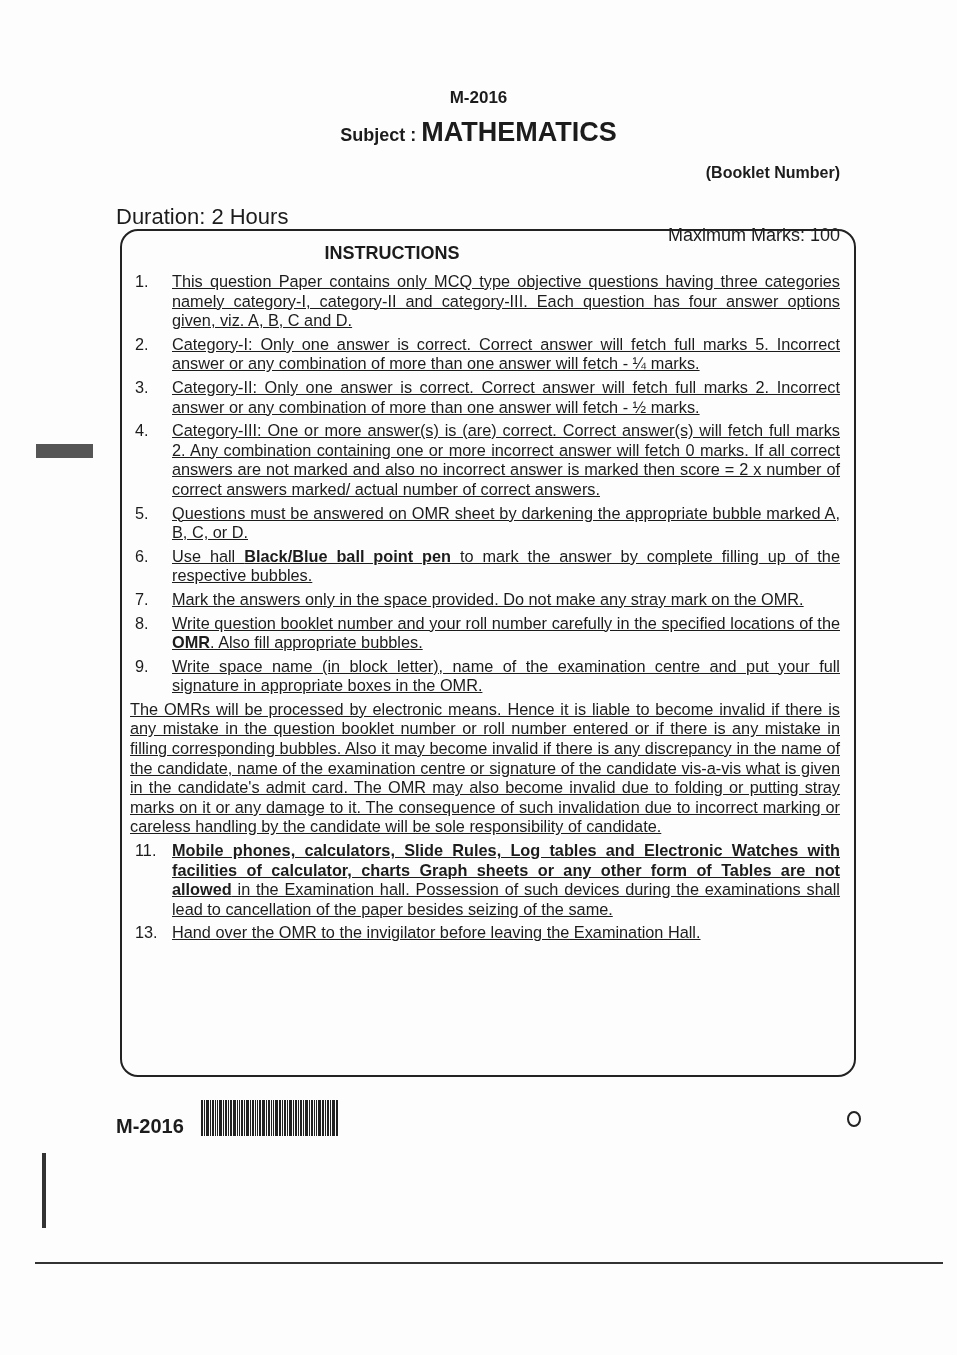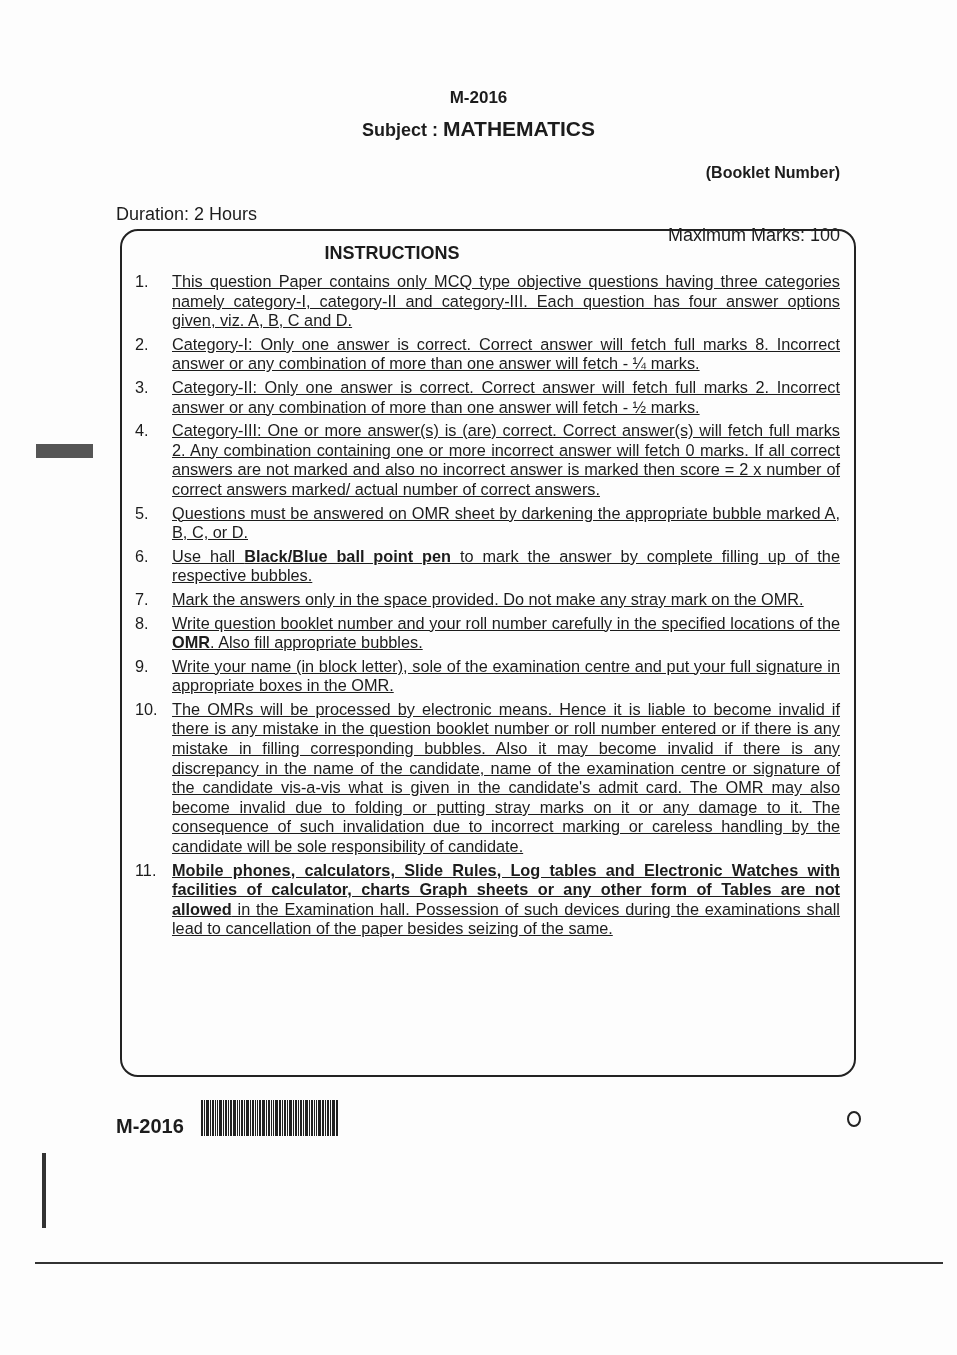--- a/index.html
+++ b/index.html
@@ -4,23 +4,23 @@
   <style>
     html, body { margin: 0; padding: 0; }
     body {
       width: 957px; height: 1355px; position: relative; overflow: hidden;
       background: #fdfdfd; color: #1c1c1c;
       font-family: "Liberation Sans", "DejaVu Sans", sans-serif;
     }
     .abs { position: absolute; }
     .code-top { left: 0; width: 957px; top: 88px; text-align: center; font-weight: bold; font-size: 17px; }
     .subject { left: 0; width: 957px; top: 117px; text-align: center; font-weight: bold; font-size: 18px; }
-    .subject .big { font-size: 21px; }
+    .subject .big { font-size: 27px; }
     .booklet { right: 117px; top: 164px; font-weight: bold; font-size: 16px; }
-    .duration { left: 116px; top: 204px; font-size: 18px; }
+    .duration { left: 116px; top: 204px; font-size: 22px; }
     .maxmarks { right: 117px; top: 200px; font-size: 18px; margin-top: 25px; }
     .box {
       left: 120px; top: 229px; width: 736px; height: 848px;
       border: 2px solid #222; border-radius: 18px; box-sizing: border-box;
     }
     .inst-title { left: 0; width: 784px; top: 243px; text-align: center; font-weight: bold; font-size: 18px; }
     .list { left: 130px; top: 272px; width: 710px; font-size: 16.3px; line-height: 19.6px; }
     .item { display: flex; margin-bottom: 4px; }
     .num { width: 42px; flex: none; padding-left: 5px; box-sizing: border-box; }
     .txt { flex: 1; text-align: justify; text-decoration: underline; }
@@ -49,21 +49,21 @@
 <div class="abs box"></div>
 <div class="abs inst-title">INSTRUCTIONS</div>
 
 <div class="abs list">
   <div class="item">
       <span class="num">1.</span>
       <span class="txt">This question Paper contains only MCQ type objective questions having three categories namely category-I, category-II and category-III. Each question has four answer options given, viz. A, B, C and D.</span>
     </div>
   <div class="item">
       <span class="num">2.</span>
-      <span class="txt">Category-I:  Only one answer is correct. Correct answer will fetch full marks 8. Incorrect answer or any combination of more than one answer will fetch - ¼ marks.</span>
+      <span class="txt">Category-I:  Only one answer is correct. Correct answer will fetch full marks 5. Incorrect answer or any combination of more than one answer will fetch - ¼ marks.</span>
     </div>
   <div class="item">
       <span class="num">3.</span>
       <span class="txt">Category-II: Only one answer is correct. Correct answer will fetch full marks 2. Incorrect answer or any combination of more than one answer will fetch - ½ marks.</span>
     </div>
   <div class="item">
       <span class="num">4.</span>
       <span class="txt">Category-III: One or more answer(s) is (are) correct. Correct answer(s) will fetch full marks 2. Any combination containing one or more incorrect answer will fetch 0 marks. If all correct answers are not marked and also no incorrect answer is marked then score = 2 x number of correct answers marked/ actual number of correct answers.</span>
     </div>
   <div class="item">
@@ -77,29 +77,32 @@
   <div class="item">
       <span class="num">7.</span>
       <span class="txt">Mark the answers only in the space provided. Do not make any stray mark on the OMR.</span>
     </div>
   <div class="item">
       <span class="num">8.</span>
       <span class="txt"><span>Write question booklet number and your roll number carefully in the specified locations of the </span><b>OMR</b><span>. Also fill appropriate bubbles.</span></span>
     </div>
   <div class="item">
       <span class="num">9.</span>
-      <span class="txt">Write your name (in block letter), sole of the examination centre and put your full signature in appropriate boxes in the OMR.</span>
+      <span class="txt">Write space name (in block letter), name of the examination centre and put your full signature in appropriate boxes in the OMR.</span>
     </div>
   <div class="item">
-      <span class="num">10.</span>
       <span class="txt">The OMRs will be processed by electronic means. Hence it is liable to become invalid if there is any mistake in the question booklet number or roll number entered or if there is any mistake in filling corresponding bubbles. Also it may become invalid if there is any discrepancy in the name of the candidate, name of the examination centre or signature of the candidate vis-a-vis what is given in the candidate's admit card. The OMR may also become invalid due to folding or putting stray marks on it or any damage to it. The consequence of such invalidation due to incorrect marking or careless handling by the candidate will be sole responsibility of candidate.</span>
     </div>
   <div class="item">
       <span class="num">11.</span>
       <span class="txt"><span></span><b>Mobile phones, calculators, Slide Rules, Log tables and Electronic Watches with facilities of calculator, charts Graph sheets or any other form of Tables are not allowed</b><span> in the Examination hall. Possession of such devices during the examinations shall lead to cancellation of the paper besides seizing of the same.</span></span>
+    </div>
+  <div class="item">
+      <span class="num">13.</span>
+      <span class="txt">Hand over the OMR to the invigilator before leaving the Examination Hall.</span>
     </div>
 </div>
 
 <div class="abs footer-code">M-2016</div>
 <div class="abs barcode">
   <span style="width:2px"></span>
     <span style="width:1px"></span>
     <span style="width:3px"></span>
     <span style="width:1px"></span>
     <span style="width:2px"></span>

